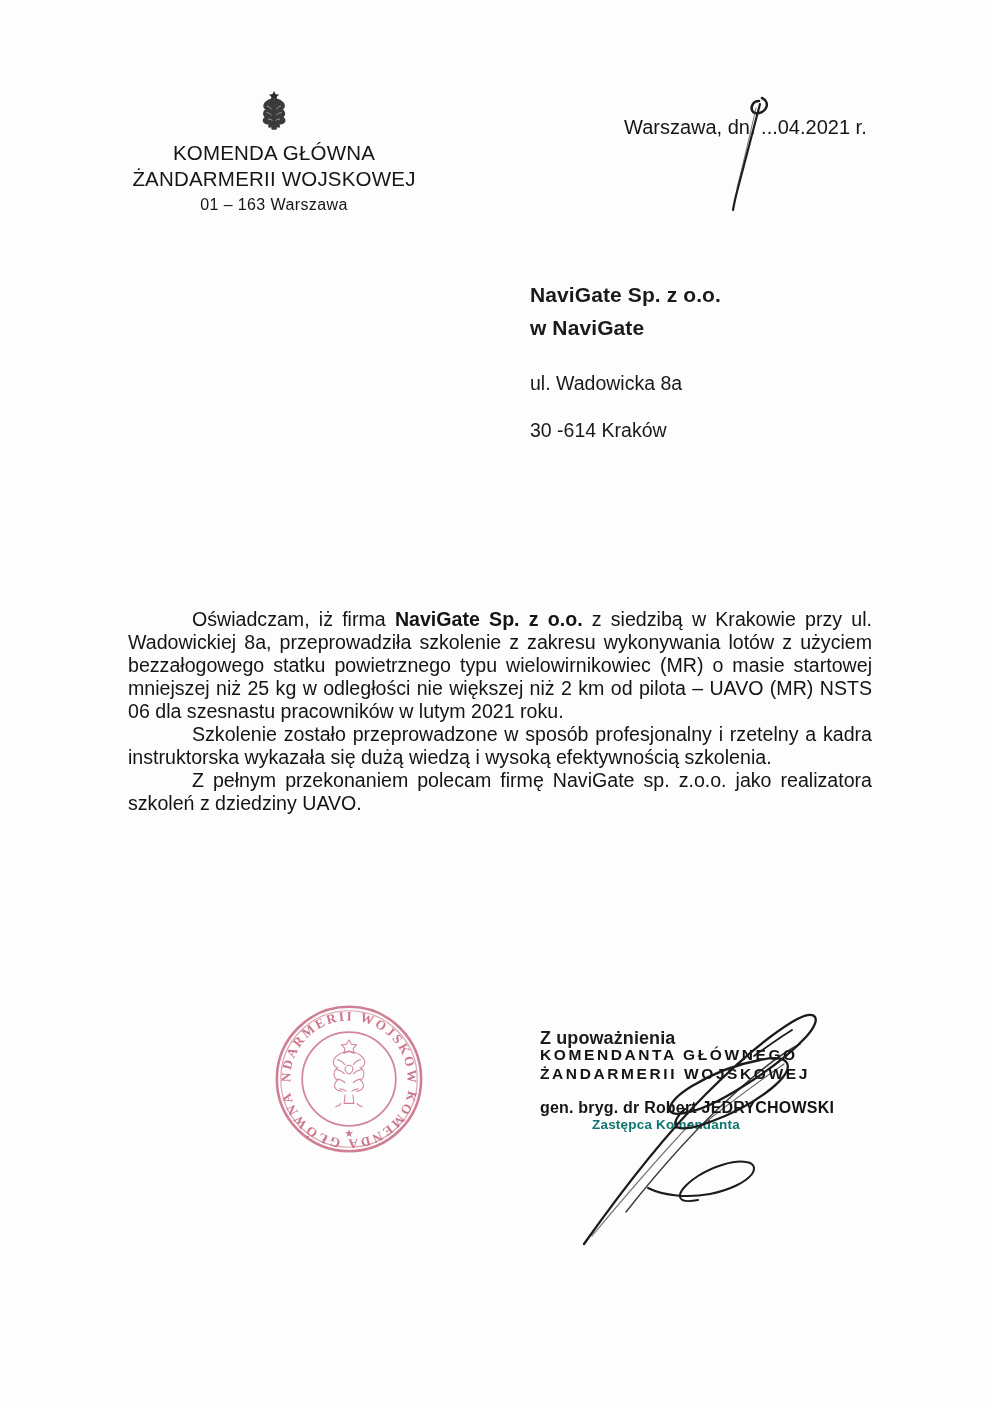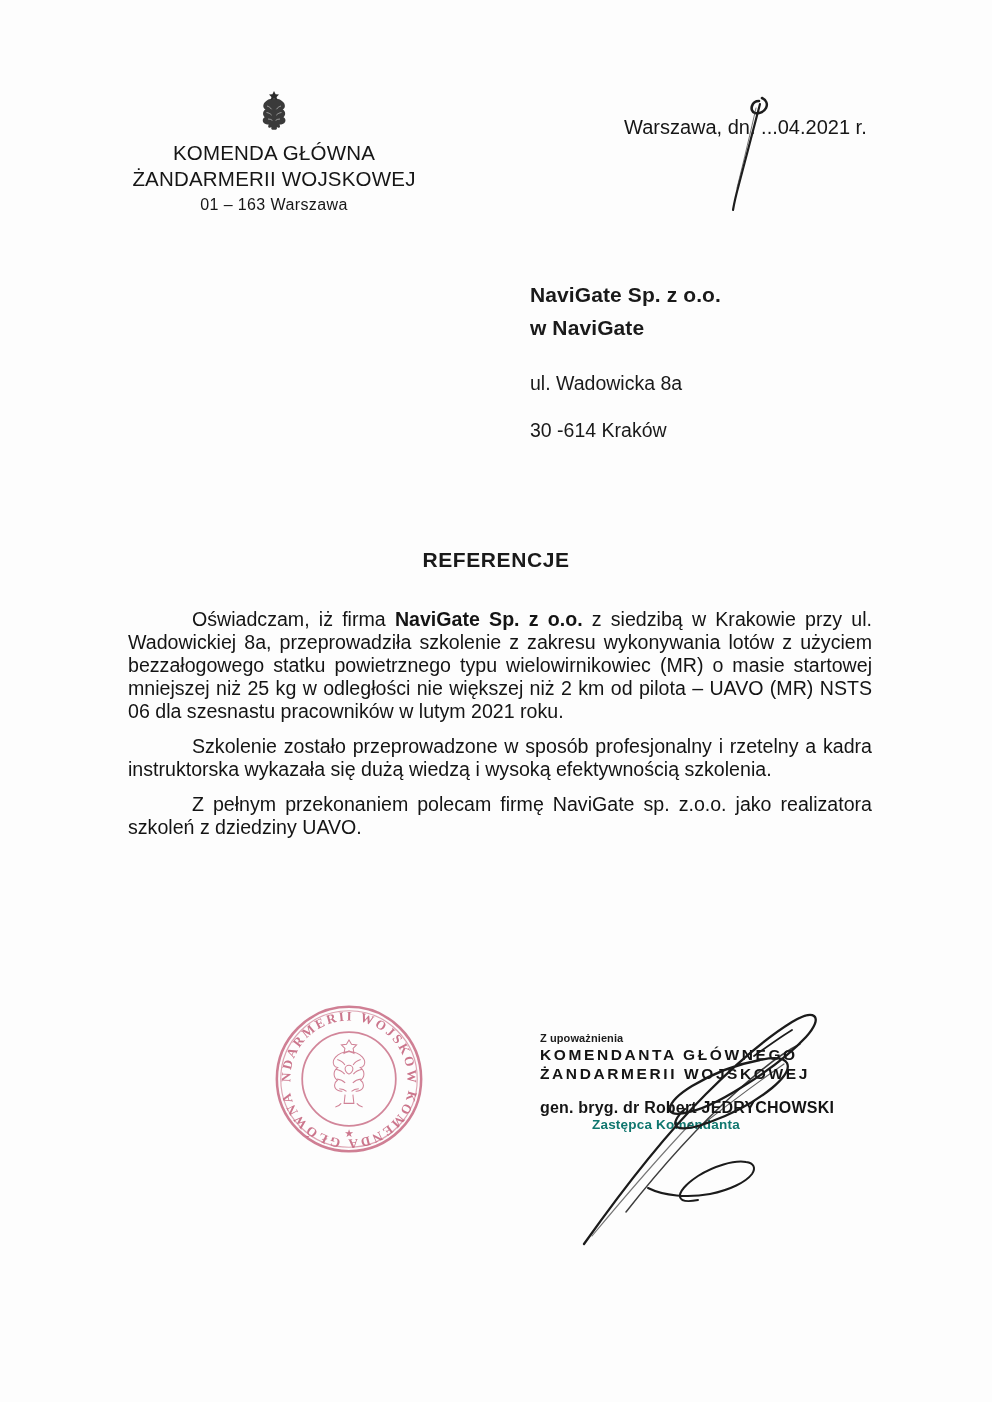--- a/index.html
+++ b/index.html
@@ -106,41 +106,41 @@
   .body-par {
     margin: 0;
     text-align: justify;
     text-justify: inter-word;
     font-size: 19.6px;
     line-height: 23px;
     text-indent: 64px;
     color: #141414;
   }
   .body-par b { font-weight: bold; }
-  .body-par.tight { margin-top: 12px; }
+  .body-par.tight { margin-top: 0; }
 
   
   .seal {
     position: absolute;
     left: 271px;
     top: 991px;
     width: 156px;
     height: 176px;
     opacity: 0.95;
   }
 
   
   .sig-block {
     position: absolute;
     left: 540px;
     top: 1031px;
     width: 300px;
   }
   .sig-auth {
-    font-size: 11px;
+    font-size: 18px;
     line-height: 15px;
     font-weight: bold;
     letter-spacing: 0.1px;
     color: #1c1c1c;
   }
   .sig-office {
     font-size: 15.5px;
     line-height: 18.5px;
     font-weight: bold;
     letter-spacing: 2.6px;
@@ -201,21 +201,20 @@
     <path d="M50 16 C45 38 38 68 31 96" fill="none" stroke="#3a3a3a" stroke-width="1" stroke-linecap="round" opacity="0.7"></path>
   </svg>
 
   <div class="addressee">
     <div class="addressee-name">NaviGate Sp. z o.o.</div>
     <div class="addressee-name">w NaviGate</div>
     <div class="addressee-address">ul. Wadowicka 8a</div>
     <div class="addressee-address" style="margin-top:16px;">30 -614 Kraków</div>
   </div>
 
-  <div class="doc-title">REFERENCJE</div>
 
   <div class="body-text">
     <p class="body-par"><span>Oświadczam, iż firma </span><b>NaviGate Sp. z o.o.</b><span> z siedzibą w Krakowie przy ul. Wadowickiej 8a, przeprowadziła szkolenie z zakresu wykonywania lotów z użyciem bezzałogowego statku powietrznego typu wielowirnikowiec (MR) o masie startowej mniejszej niż 25 kg w odległości nie większej niż 2 km od pilota – UAVO (MR) NSTS 06 dla szesnastu pracowników w lutym  2021 roku.</span></p>
     <p class="body-par tight">Szkolenie zostało przeprowadzone w sposób profesjonalny i rzetelny a kadra instruktorska wykazała się dużą wiedzą i wysoką efektywnością szkolenia.</p>
     <p class="body-par tight">Z pełnym przekonaniem polecam firmę NaviGate sp. z.o.o. jako realizatora szkoleń z dziedziny UAVO.</p>
   </div>
 
   <svg class="seal" viewBox="0 0 160 160">
     <defs>
       <path id="arcTop" d="M 80 80 m -60 0 a 60 60 0 0 1 120 0" fill="none"></path>

